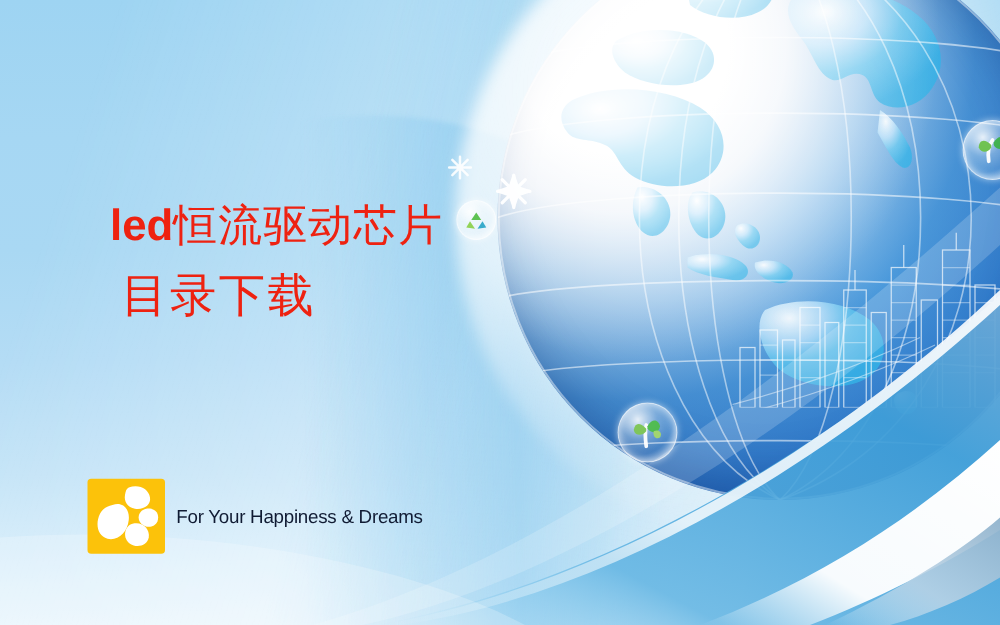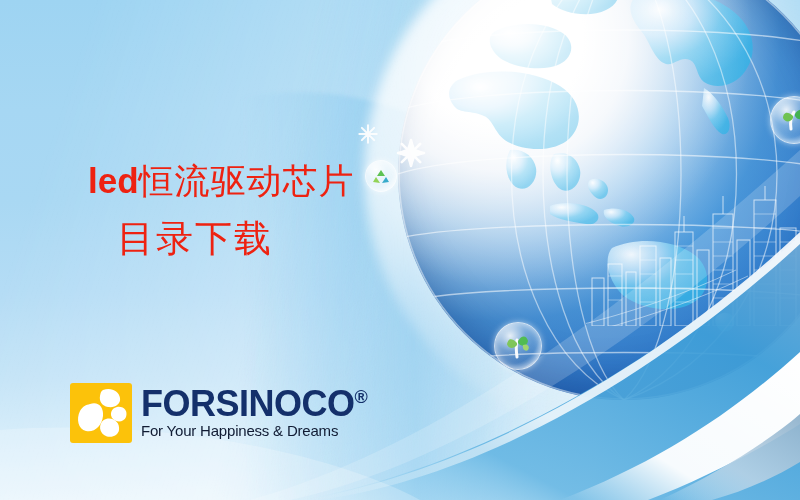--- a/index.html
+++ b/index.html
@@ -173,21 +173,21 @@
   }
   .headline-line-1 {
     font-family: "Liberation Sans", "DejaVu Sans", sans-serif;
     font-size: 35px;
     letter-spacing: 0px;
   }
   .headline-line-2 {
     font-family: "Liberation Serif", "DejaVu Serif", serif;
     font-size: 37px;
     margin-top: 21px;
-    margin-left: 29px;
+    margin-left: 9px;
     letter-spacing: 2px;
   }
   .hl-latin {
     font-family: "Liberation Sans", "DejaVu Sans", sans-serif;
     font-weight: 700;
   }
   .hl-cjk {
     font-family: "Liberation Serif", "DejaVu Serif", serif;
     letter-spacing: 1px;
   }
@@ -449,18 +449,17 @@
 
           <path d="M47 24 C54 23 58 28 56 34 C54 39 47 40 43 36 C39 32 41 25 47 24 Z"></path>
 
           <path d="M36 36 C44 34 50 40 49 47 C48 53 40 56 34 52 C28 48 29 38 36 36 Z"></path>
 
           <path d="M20 21 C28 18 34 24 33 33 C32 43 24 50 16 48 C8 46 6 36 10 28 C13 23 16 22 20 21 Z"></path>
         </g>
       </svg>
     </div>
     <div class="logo-text">
-      <div class="logo-name"><span>FORSINOCO</span><span class="reg">®</span></div>
       <div class="logo-tagline">For Your Happiness &amp; Dreams</div>
     </div>
   </div>
 
 </div>
 
 </body></html>

